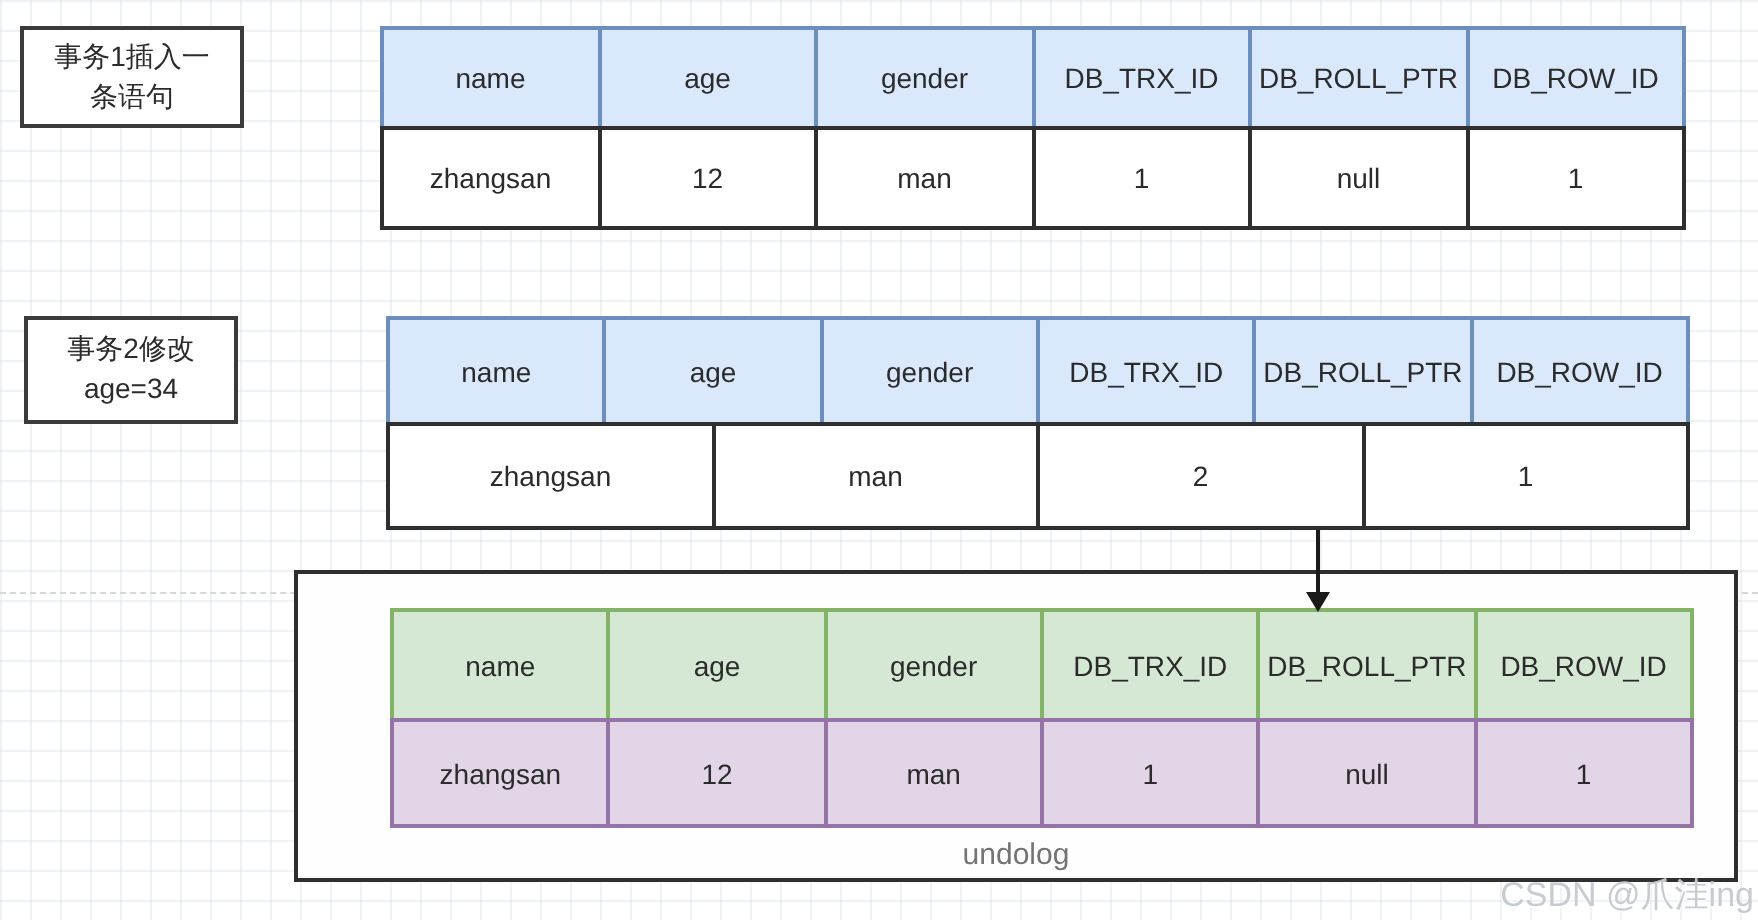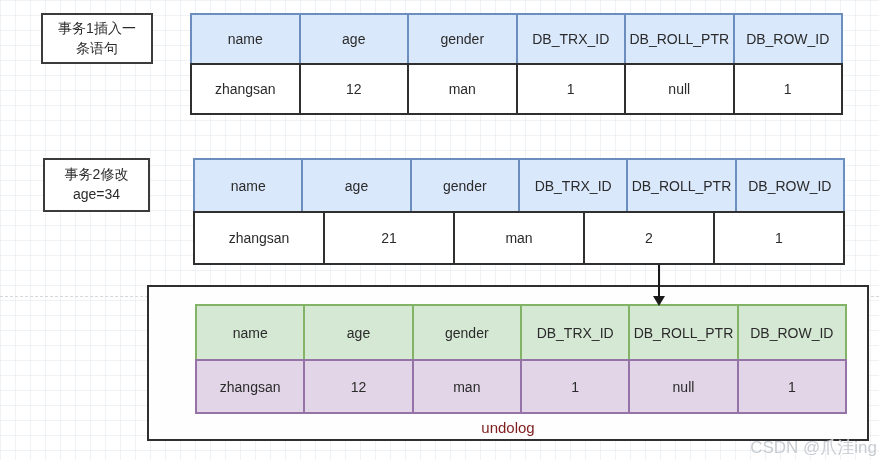--- a/index.html
+++ b/index.html
@@ -33,21 +33,20 @@
     background: #ffffff;
     border: 2px solid #3b3b3b;
     display: flex;
     flex-direction: column;
     align-items: center;
     justify-content: center;
     font-size: 14px;
     line-height: 1.4;
     text-align: center;
     z-index: 2;
-    margin-left: 31px;
   }
 
   
   .dtable { position: absolute; z-index: 2; }
   .trow { display: flex; width: 100%; margin-left: 23px; }
   .cell {
     flex: 1 1 0;
     display: flex;
     align-items: center;
     justify-content: center;
@@ -98,21 +97,21 @@
     border: 2px solid var(--dark-border, #2f2f2f);
     background: #fffefe;
     z-index: 1;
   }
   .undolog-label {
     position: absolute;
     left: 0; right: 0;
     bottom: 3px;
     text-align: center;
     font-size: 15px;
-    color: #7f1d1d;
+    color: #737373;
   }
 
   
   .arrow {
     position: absolute;
     left: 653px; top: 265px;
     width: 12px; height: 41px;
     z-index: 3;
   }
   .arrow-line {
@@ -198,21 +197,20 @@
     <div class="trow hdr-blue">
       <div class="cell">name</div>
       <div class="cell">age</div>
       <div class="cell">gender</div>
       <div class="cell">DB_TRX_ID</div>
       <div class="cell">DB_ROLL_PTR</div>
       <div class="cell">DB_ROW_ID</div>
     </div>
     <div class="trow row-dark">
       <div class="cell">zhangsan</div>
-      <div class="cell">21</div>
       <div class="cell">man</div>
       <div class="cell">2</div>
       <div class="cell">1</div>
     </div>
   </div>
 
   <div class="arrow">
     <div class="arrow-line"></div>
     <div class="arrow-head"></div>
   </div>

